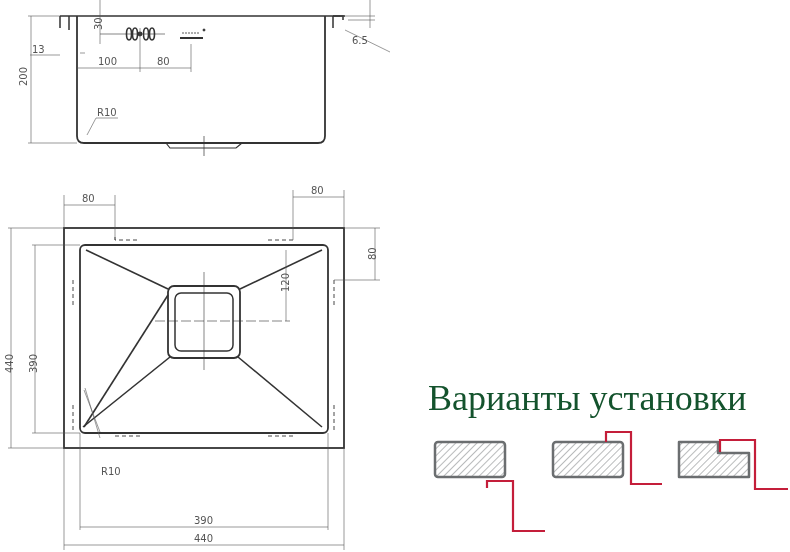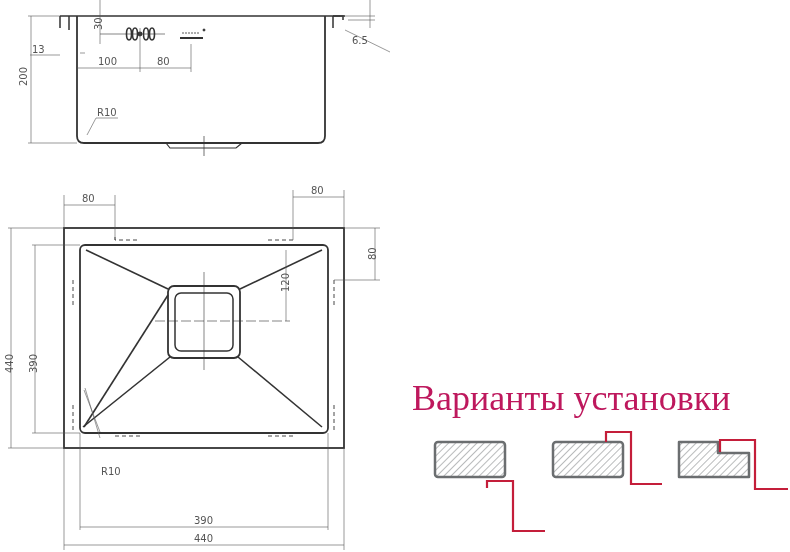--- a/index.html
+++ b/index.html
@@ -1,19 +1,19 @@
 <!DOCTYPE html>
 <html><head>
 <meta charset="utf-8">
 <style>
   html, body { margin: 0; padding: 0; background: #ffffff; }
   body { width: 790px; height: 552px; position: relative; overflow: hidden; font-family: "Liberation Sans", sans-serif; }
   svg { position: absolute; left: 0; top: 0; }
   .dim { font-family: "DejaVu Sans", sans-serif; font-size: 10px; fill: #555; }
-  .title { position: absolute; left: 412px; top: 377px; font-family: "Liberation Serif", serif; font-size: 36px; color: #be185d; white-space: nowrap; letter-spacing: 0px; }
+  .title { position: absolute; left: 428px; top: 377px; font-family: "Liberation Serif", serif; font-size: 36px; color: #14532d; white-space: nowrap; letter-spacing: 0px; }
 </style>
 </head>
 <body>
 
 <svg width="790" height="552" viewBox="0 0 790 552">
   <defs>
     <pattern id="hatch" patternUnits="userSpaceOnUse" width="5" height="5" patternTransform="rotate(45)">
       <line x1="0" y1="0" x2="0" y2="5" stroke="#8a8c8e" stroke-width="1.2"></line>
     </pattern>
   </defs>

